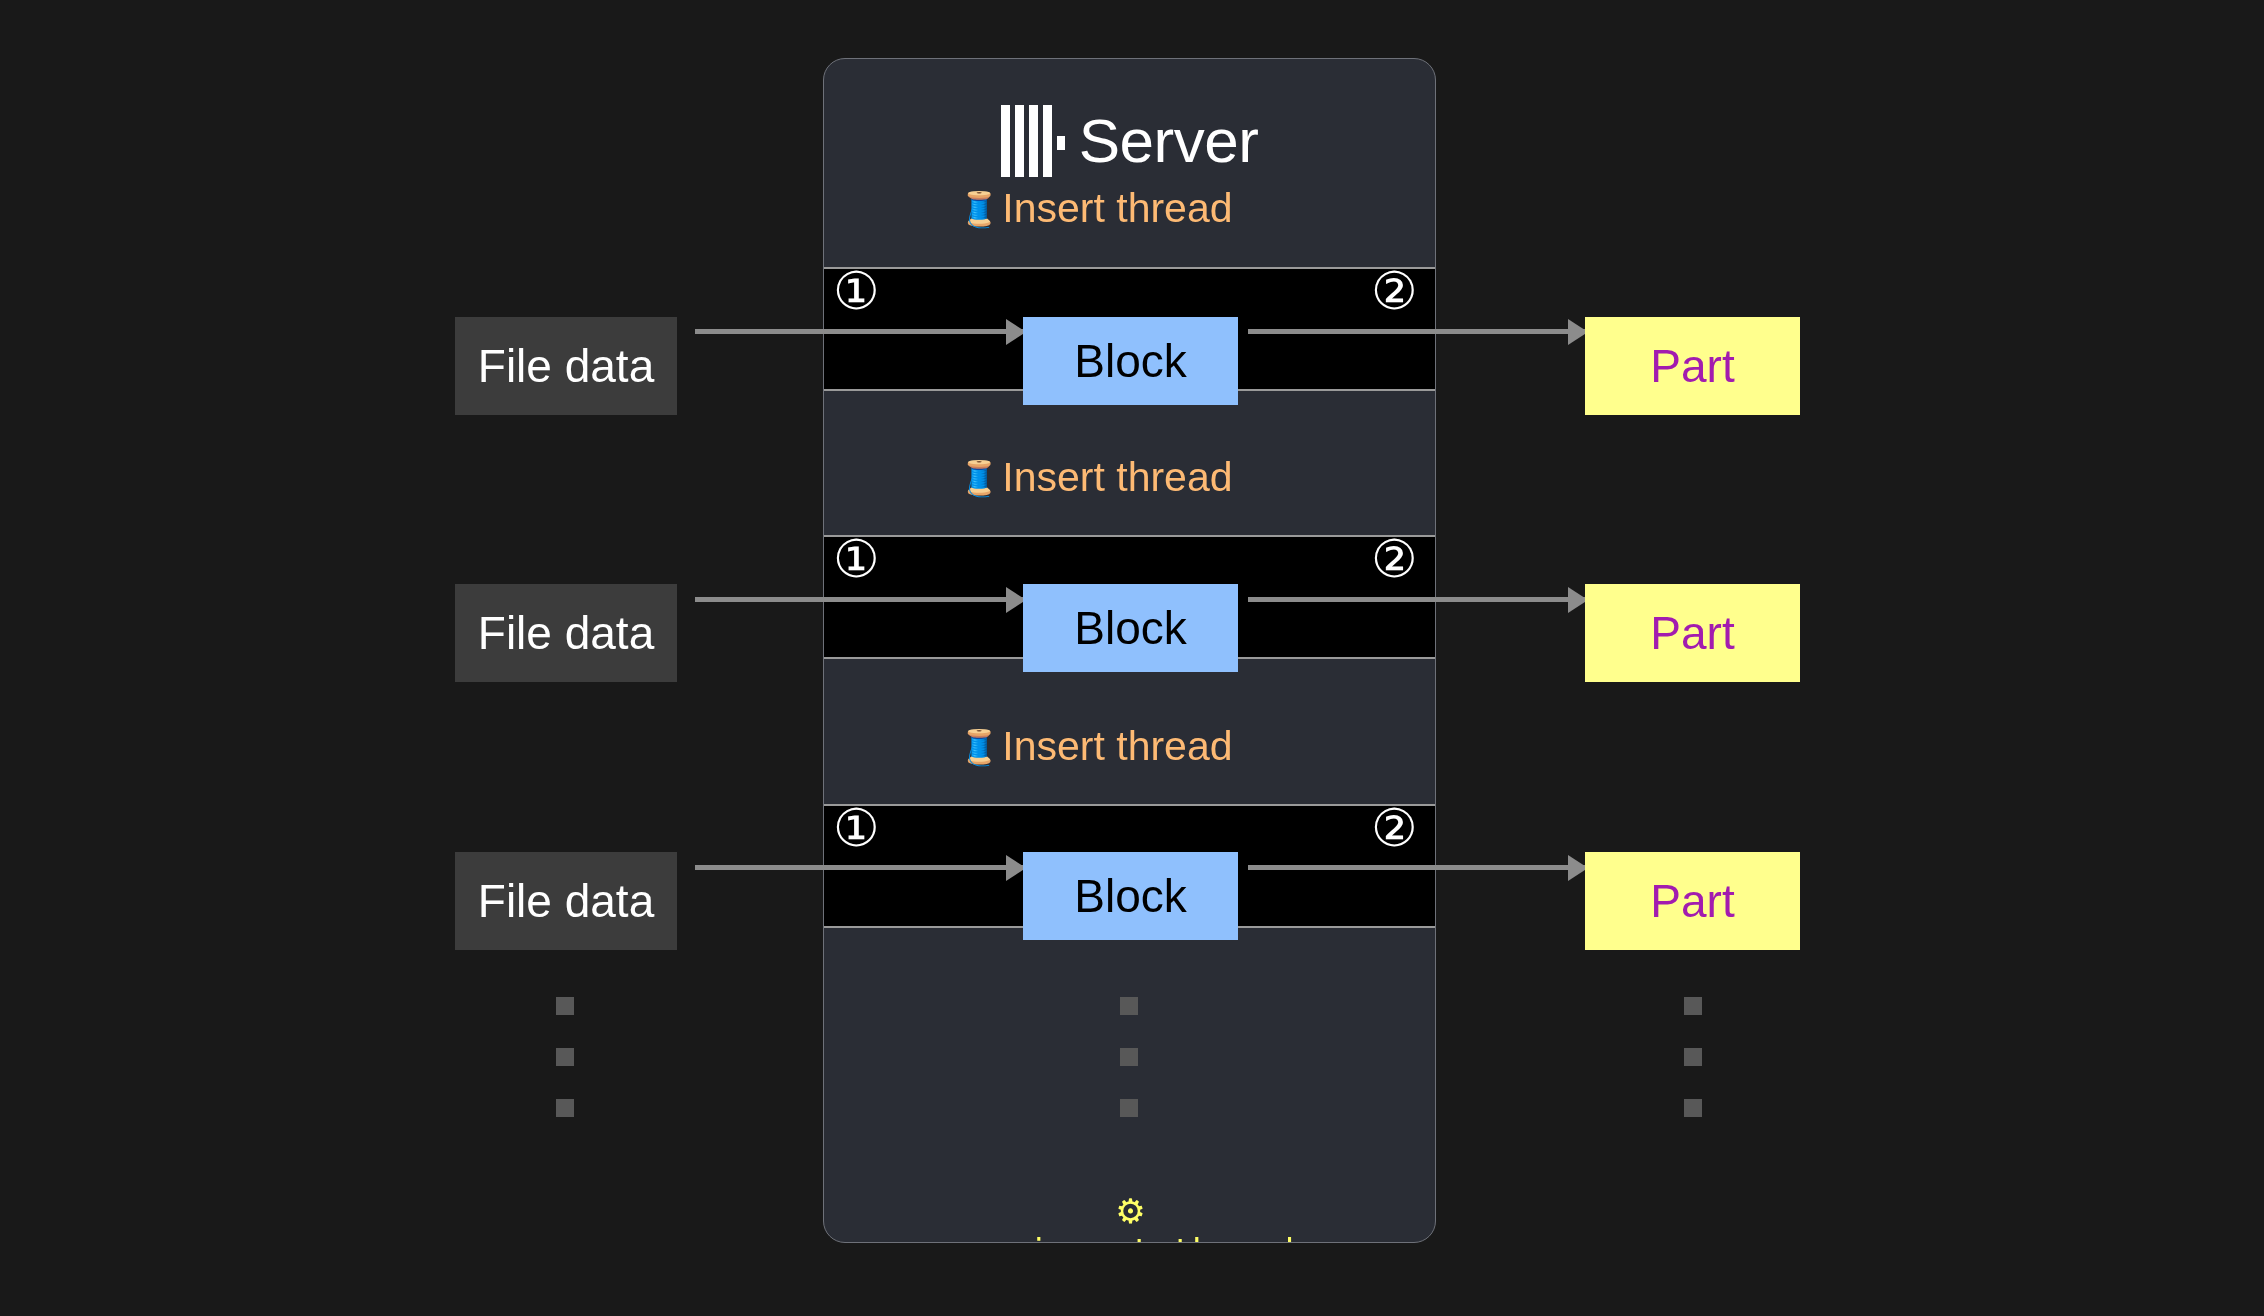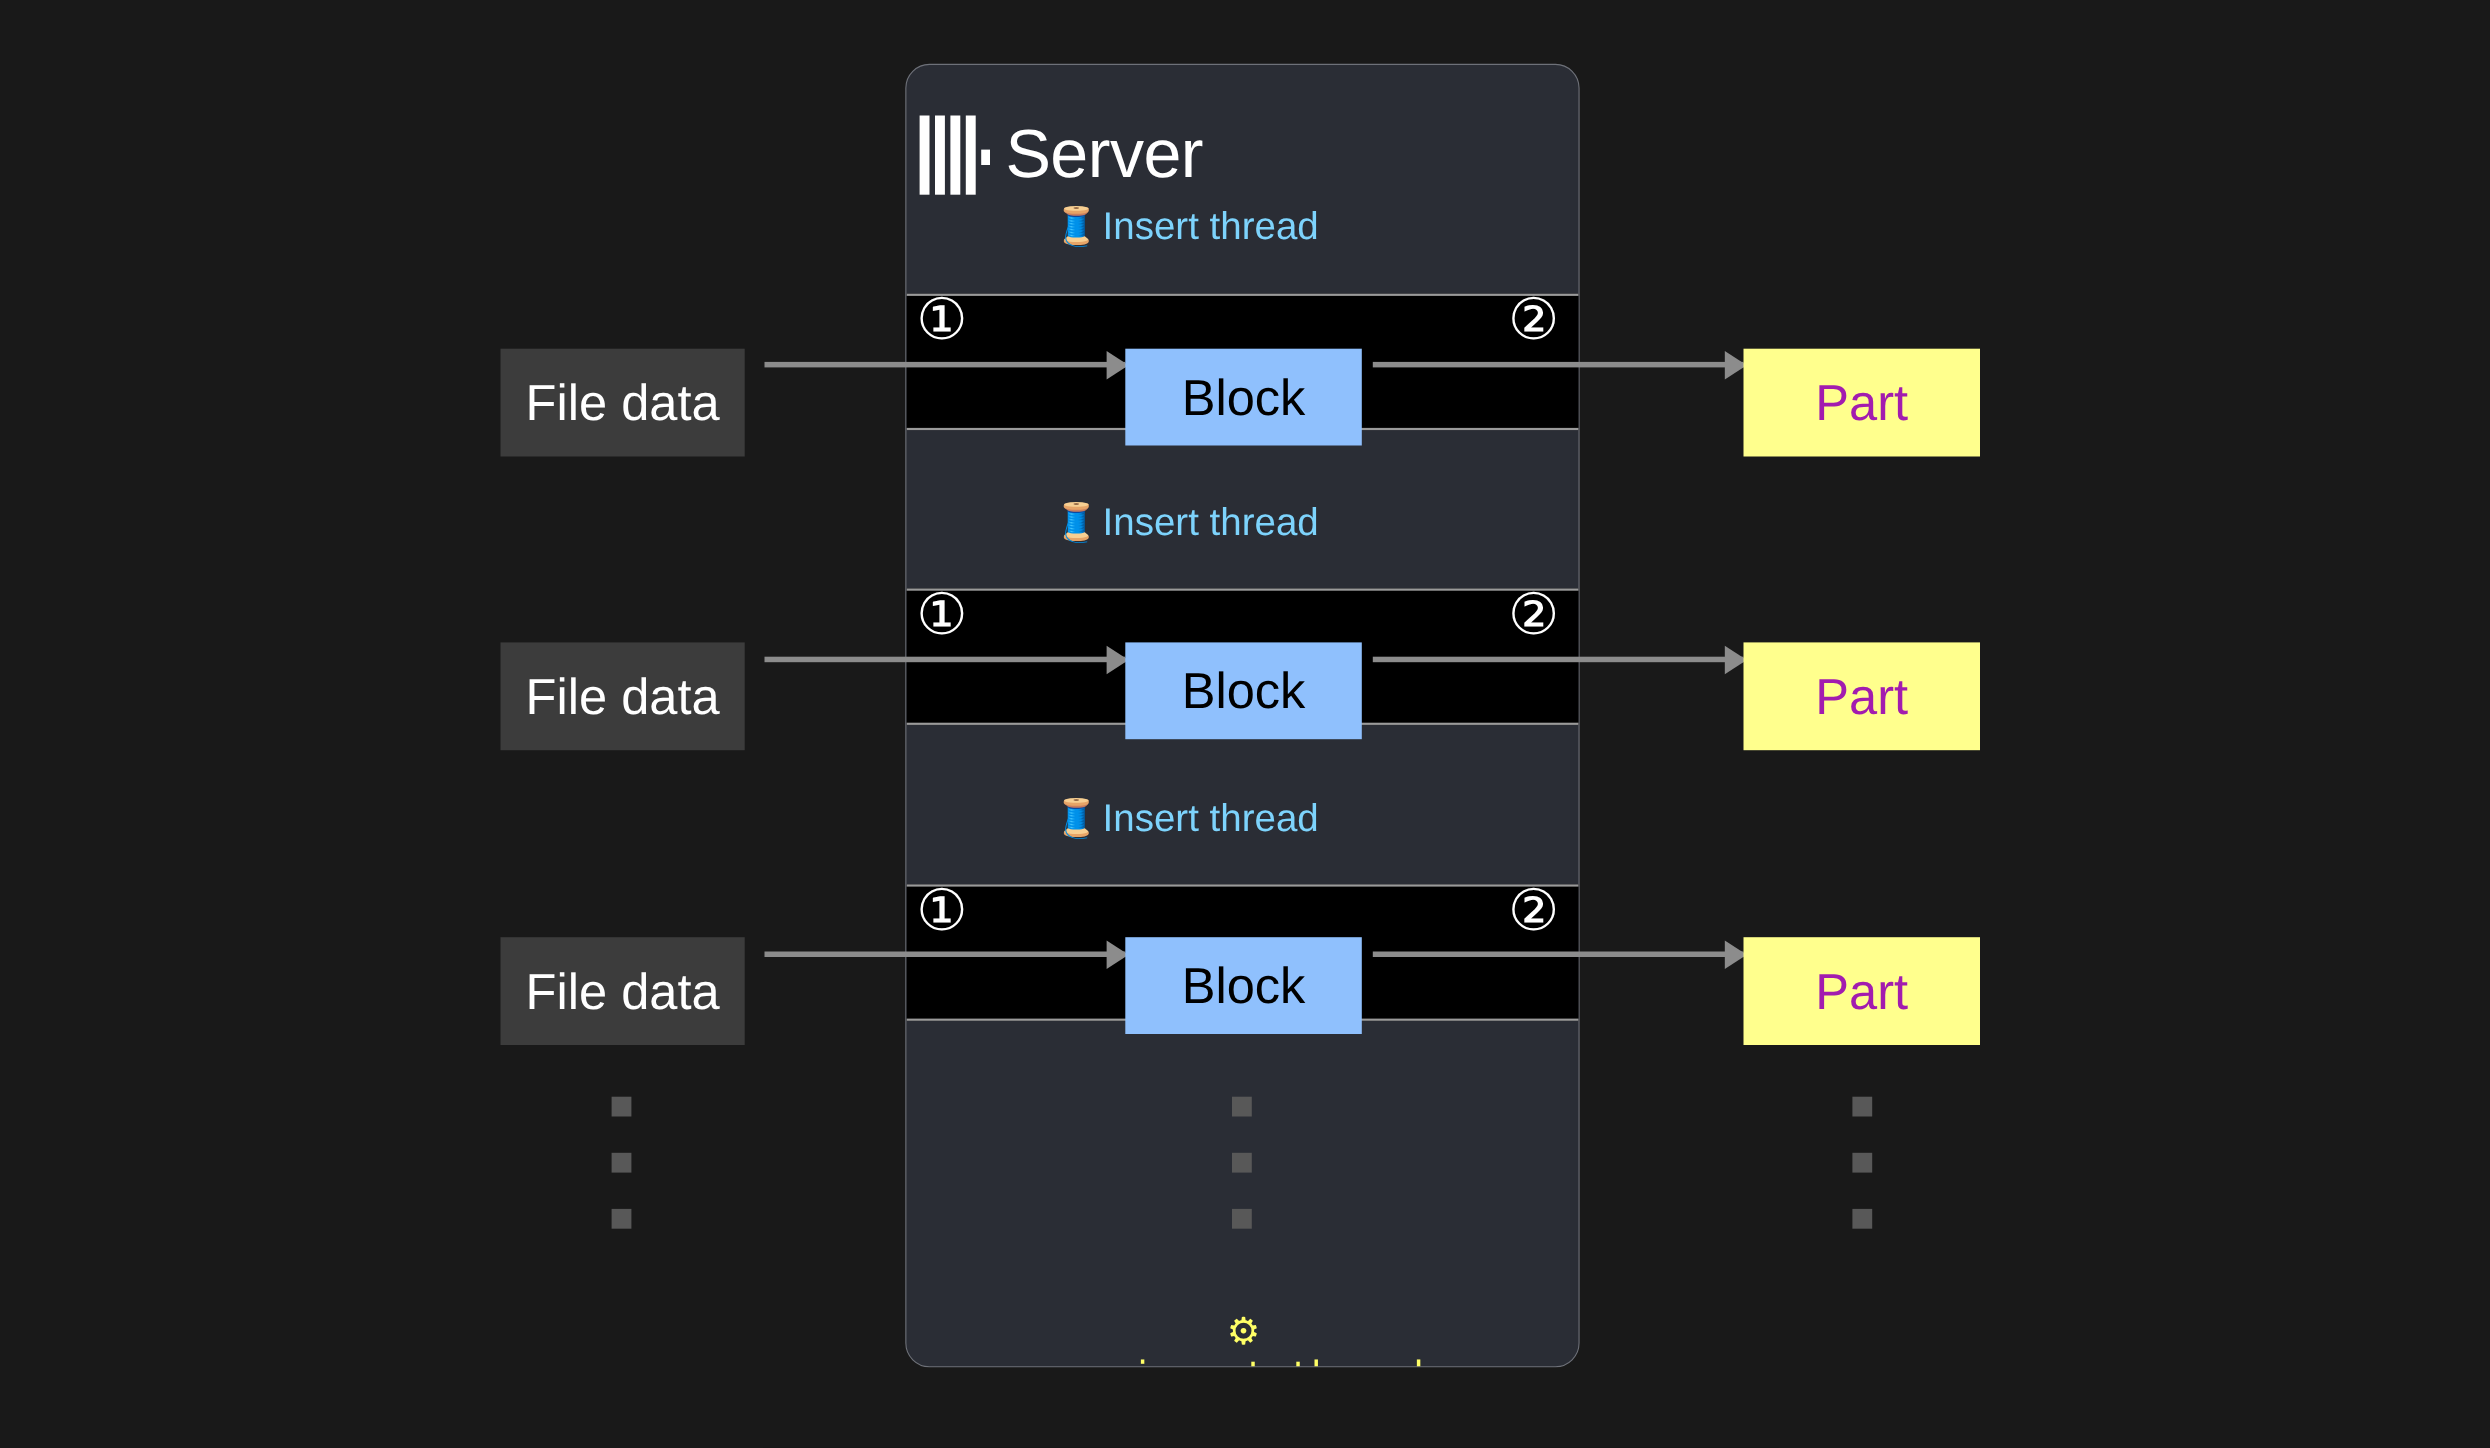--- a/index.html
+++ b/index.html
@@ -23,24 +23,25 @@
     left:823px; top:58px;
     width:613px; height:1185px;
     background:#2a2d35;
     border:1px solid #6e7179;
     border-radius:22px;
     overflow:hidden;
   }
 
   .server-title {
     position:absolute;
-    left:12px; top:46px;
+    left:0; top:46px;
     width:100%;
     display:flex;
     align-items:center;
+    justify-content:center;
     gap:22px;
   }
 
   .ch-logo {
     position:relative;
     width:56px; height:72px;
     flex:0 0 auto;
   }
   .ch-logo i {
     position:absolute;
@@ -83,22 +84,22 @@
     align-items:center;
     gap:2px;
     white-space:nowrap;
     z-index:6;
   }
   .thread-label .spool {
     font-size:34px;
     line-height:1;
   }
   .thread-label .tl-text {
-    color:#7dd3fc;
-    font-size:35px;
+    color:#fdba74;
+    font-size:41px;
     line-height:1;
   }
   .thread-label.l1 { left:958px; top:188px; }
   .thread-label.l2 { left:958px; top:457px; }
   .thread-label.l3 { left:958px; top:726px; }
 
   
   .box {
     position:absolute;
     display:flex;

